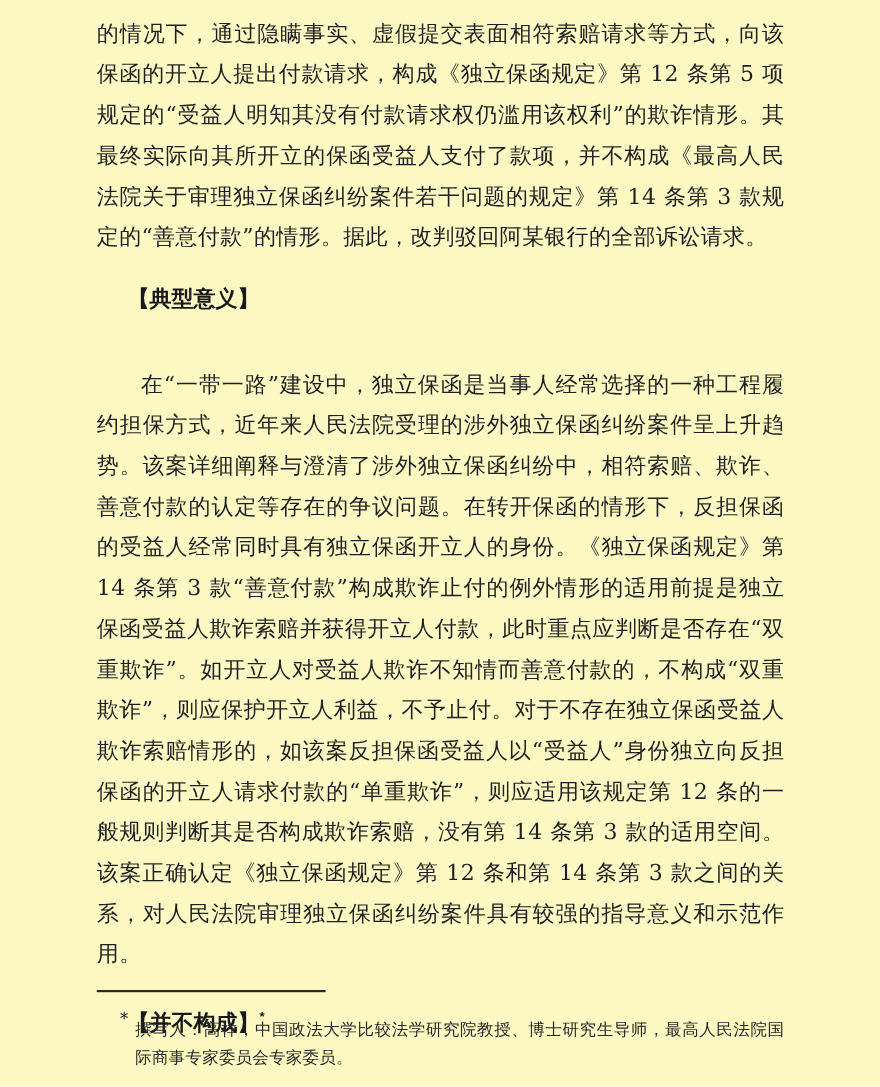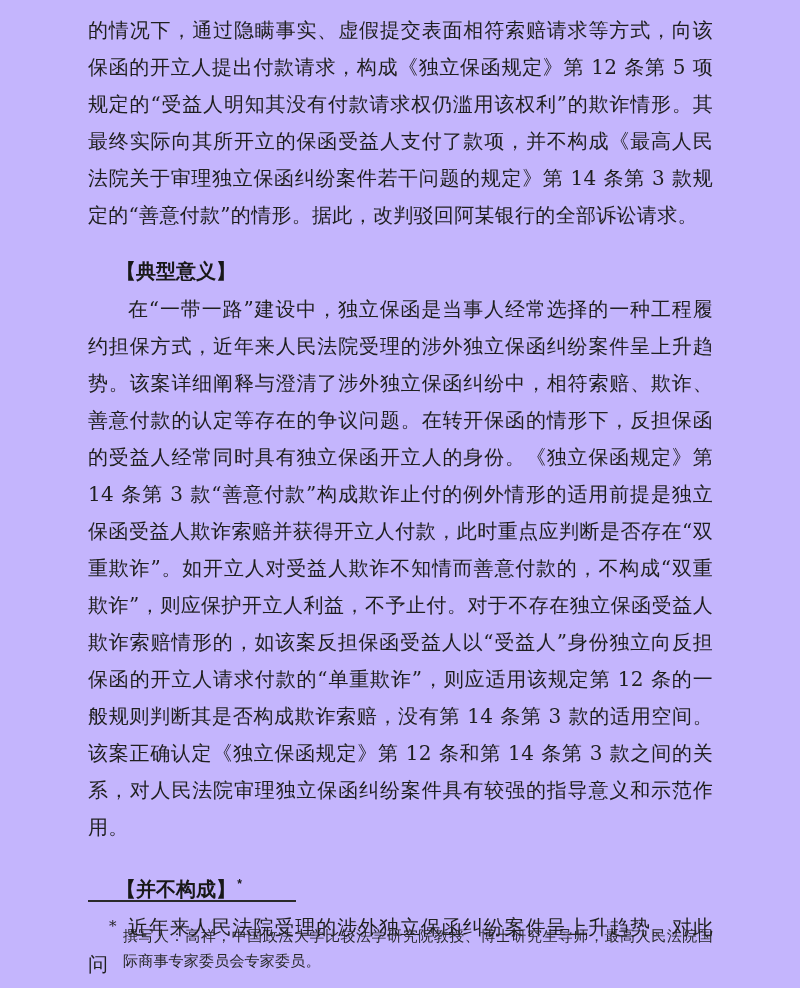--- a/index.html
+++ b/index.html
@@ -4,21 +4,21 @@
 <style>
   html, body {
     margin: 0;
     padding: 0;
     background: #ffffff;
   }
   .page {
     position: relative;
     width: 800px;
     height: 988px;
-    background: #c4b5fd;
+    background: #fef9c3;
     color: #1f1f1f;
     font-family: "DejaVu Serif", "Liberation Serif", serif;
     overflow: hidden;
     box-sizing: border-box;
   }
   .content {
     position: absolute;
     top: 12px;
     left: 88px;
     width: 625px;
@@ -26,25 +26,26 @@
   .body-text {
     margin: 0;
     font-size: 20px;
     line-height: 37px;
     text-align: justify;
     text-justify: inter-ideograph;
     letter-spacing: 0.3px;
   }
   .body-text.indent {
     text-indent: 2em;
+    margin-top: 40px;
   }
   .section-heading {
     margin: 20px 0 0 0;
     padding: 0;
-    font-family: Liberation Mono, monospace;
+    font-family: Liberation Sans, sans-serif;
     font-size: 20px;
     font-weight: 700;
     line-height: 37px;
     text-indent: 28px;
     color: #181818;
   }
   .section-heading.expert {
     margin-top: 26px;
   }
   .fn-ref {

